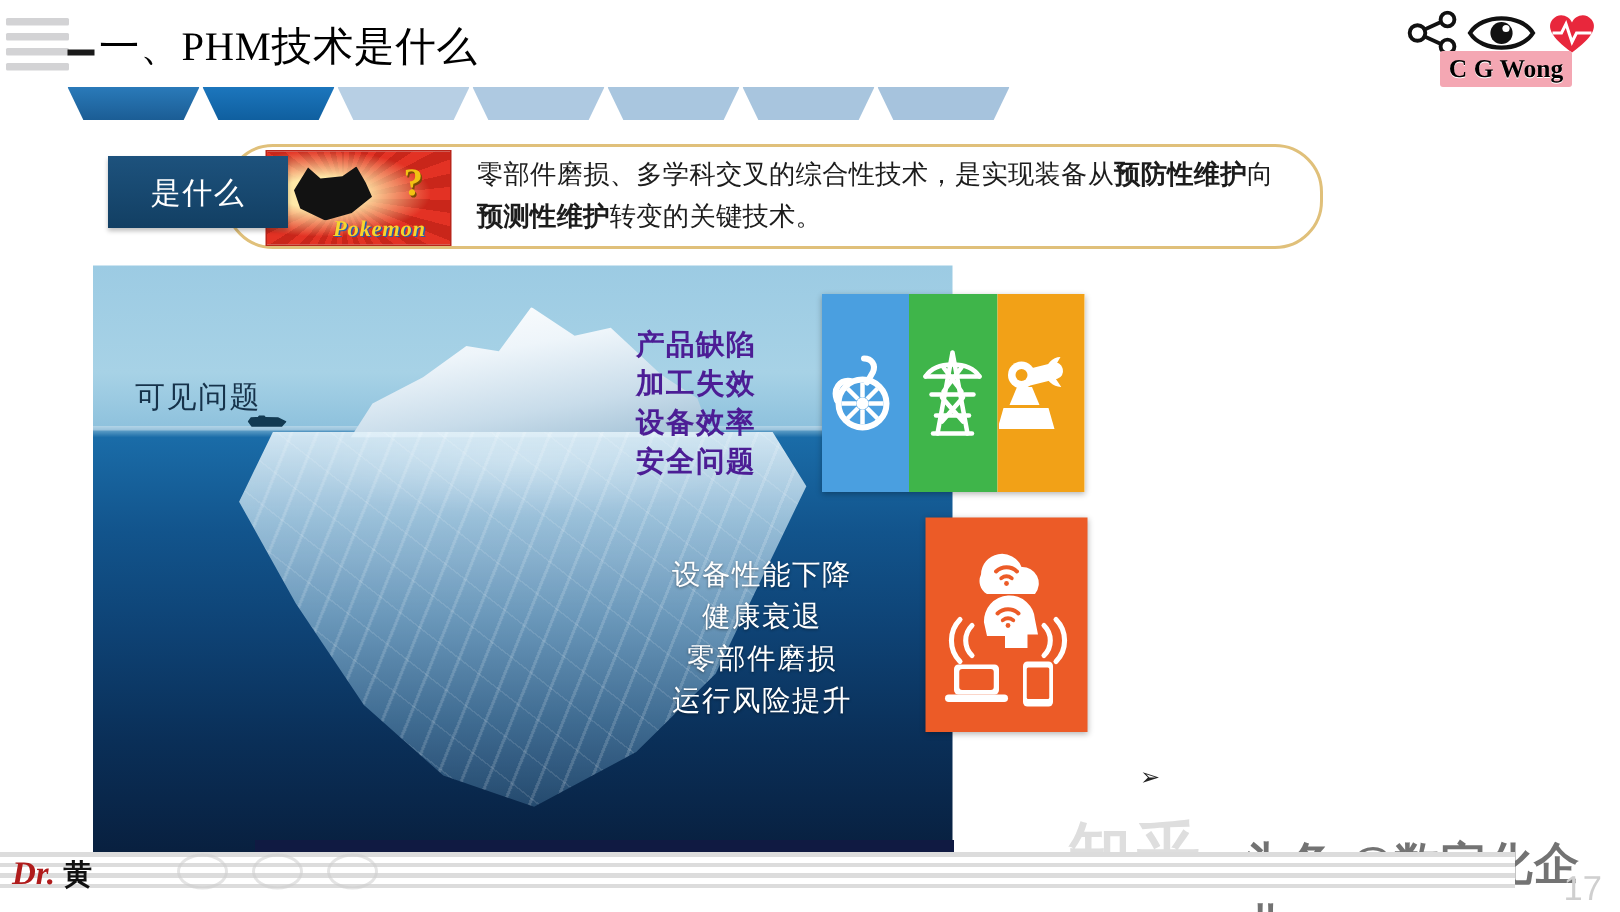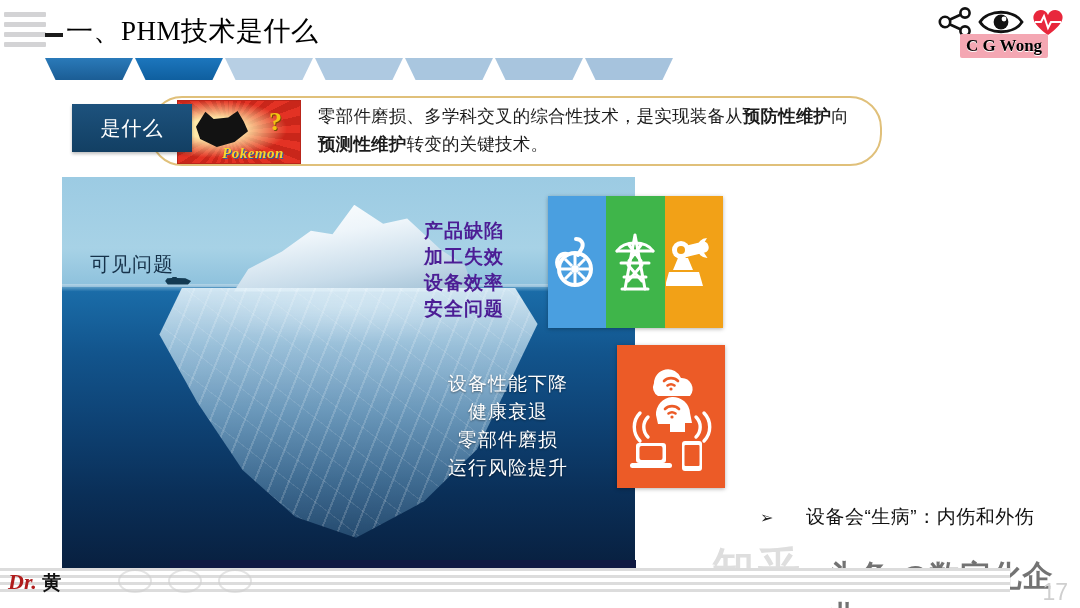--- a/index.html
+++ b/index.html
@@ -348,21 +348,20 @@
         <rect x="4" y="106" width="42" height="5" rx="2.5"></rect>
         <rect x="56" y="84" width="20" height="30" rx="3"></rect>
       </g>
       <rect x="13.5" y="89" width="23" height="14" rx="2" fill="#ec5b27"></rect>
       <rect x="58.5" y="88" width="15" height="21" rx="1" fill="#ec5b27"></rect>
     </svg>
   </div>
 
   <div class="bullet">
     <span class="arrow">➢</span>
-    <div class="btxt">设备会“生病”：内伤和外伤</div>
   </div>
 
   <div class="wm-zhihu">知乎</div>
   <div class="wm-toutiao">头条 @数字化企业</div>
 
   <div class="navy-strip"></div>
   <div class="footer-lines"></div>
   <div class="footer-dots">
     <u></u>
       <u></u>

